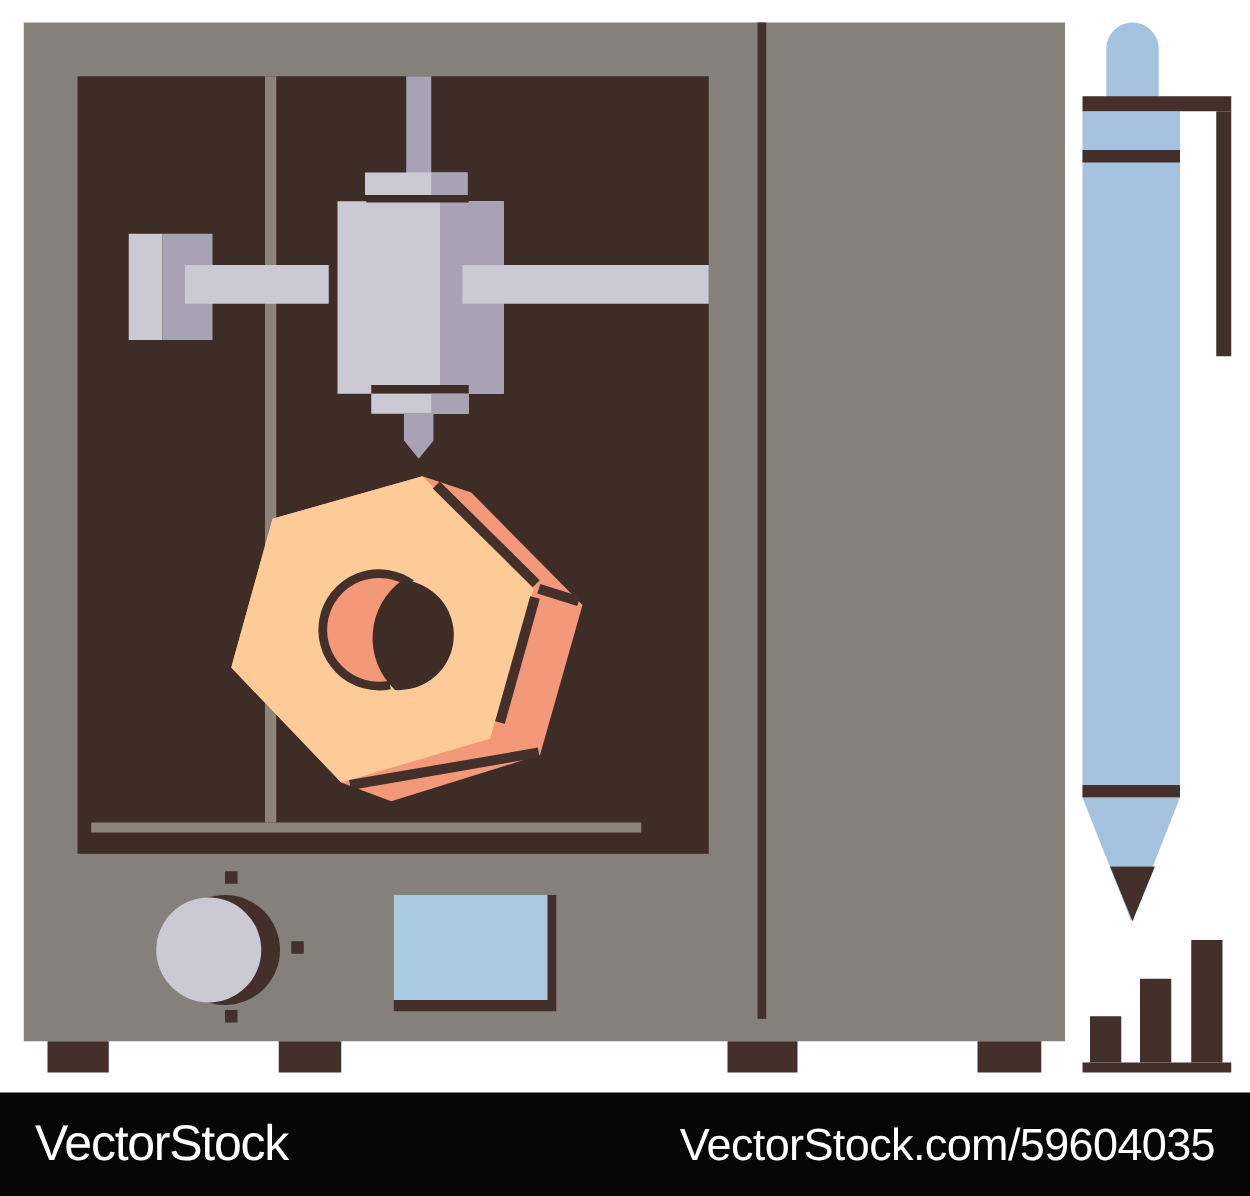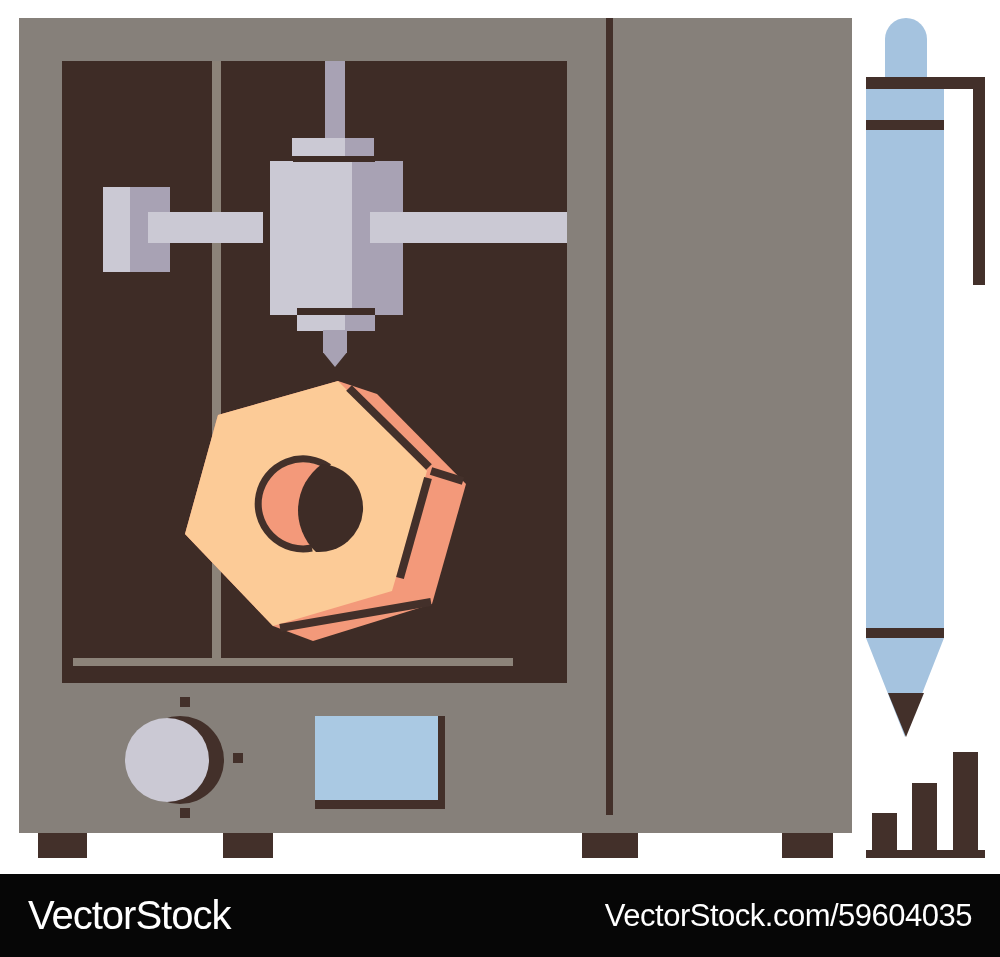--- a/index.html
+++ b/index.html
@@ -55,21 +55,21 @@
   
   .chart-bar{background:var(--accent);}
   #chart-baseline{left:866px;top:850px;width:119px;height:8px;background:var(--accent);}
   #chart-bar-1{left:872px;top:813px;width:25px;height:37px;}
   #chart-bar-2{left:912px;top:783px;width:25px;height:67px;}
   #chart-bar-3{left:953px;top:752px;width:25px;height:98px;}
   
   #watermark-bar{left:0;top:874px;width:1000px;height:83px;background:var(--wm-bg);}
   #wm-brand{left:28px;top:874px;height:83px;line-height:83px;font-size:40px;
             letter-spacing:-1px;color:var(--wm-text);white-space:nowrap;}
-  #wm-url{right:28px;top:874px;height:83px;line-height:83px;font-size:31px;
+  #wm-url{right:28px;top:874px;height:83px;line-height:83px;font-size:36px;
           letter-spacing:-0.5px;color:var(--wm-text);white-space:nowrap;}
 </style>
 </head>
 <body>
 
 <div id="scene">
 
   <div>
     <div class="abs" id="printer-body"></div>
     <div class="abs" id="side-seam"></div>

